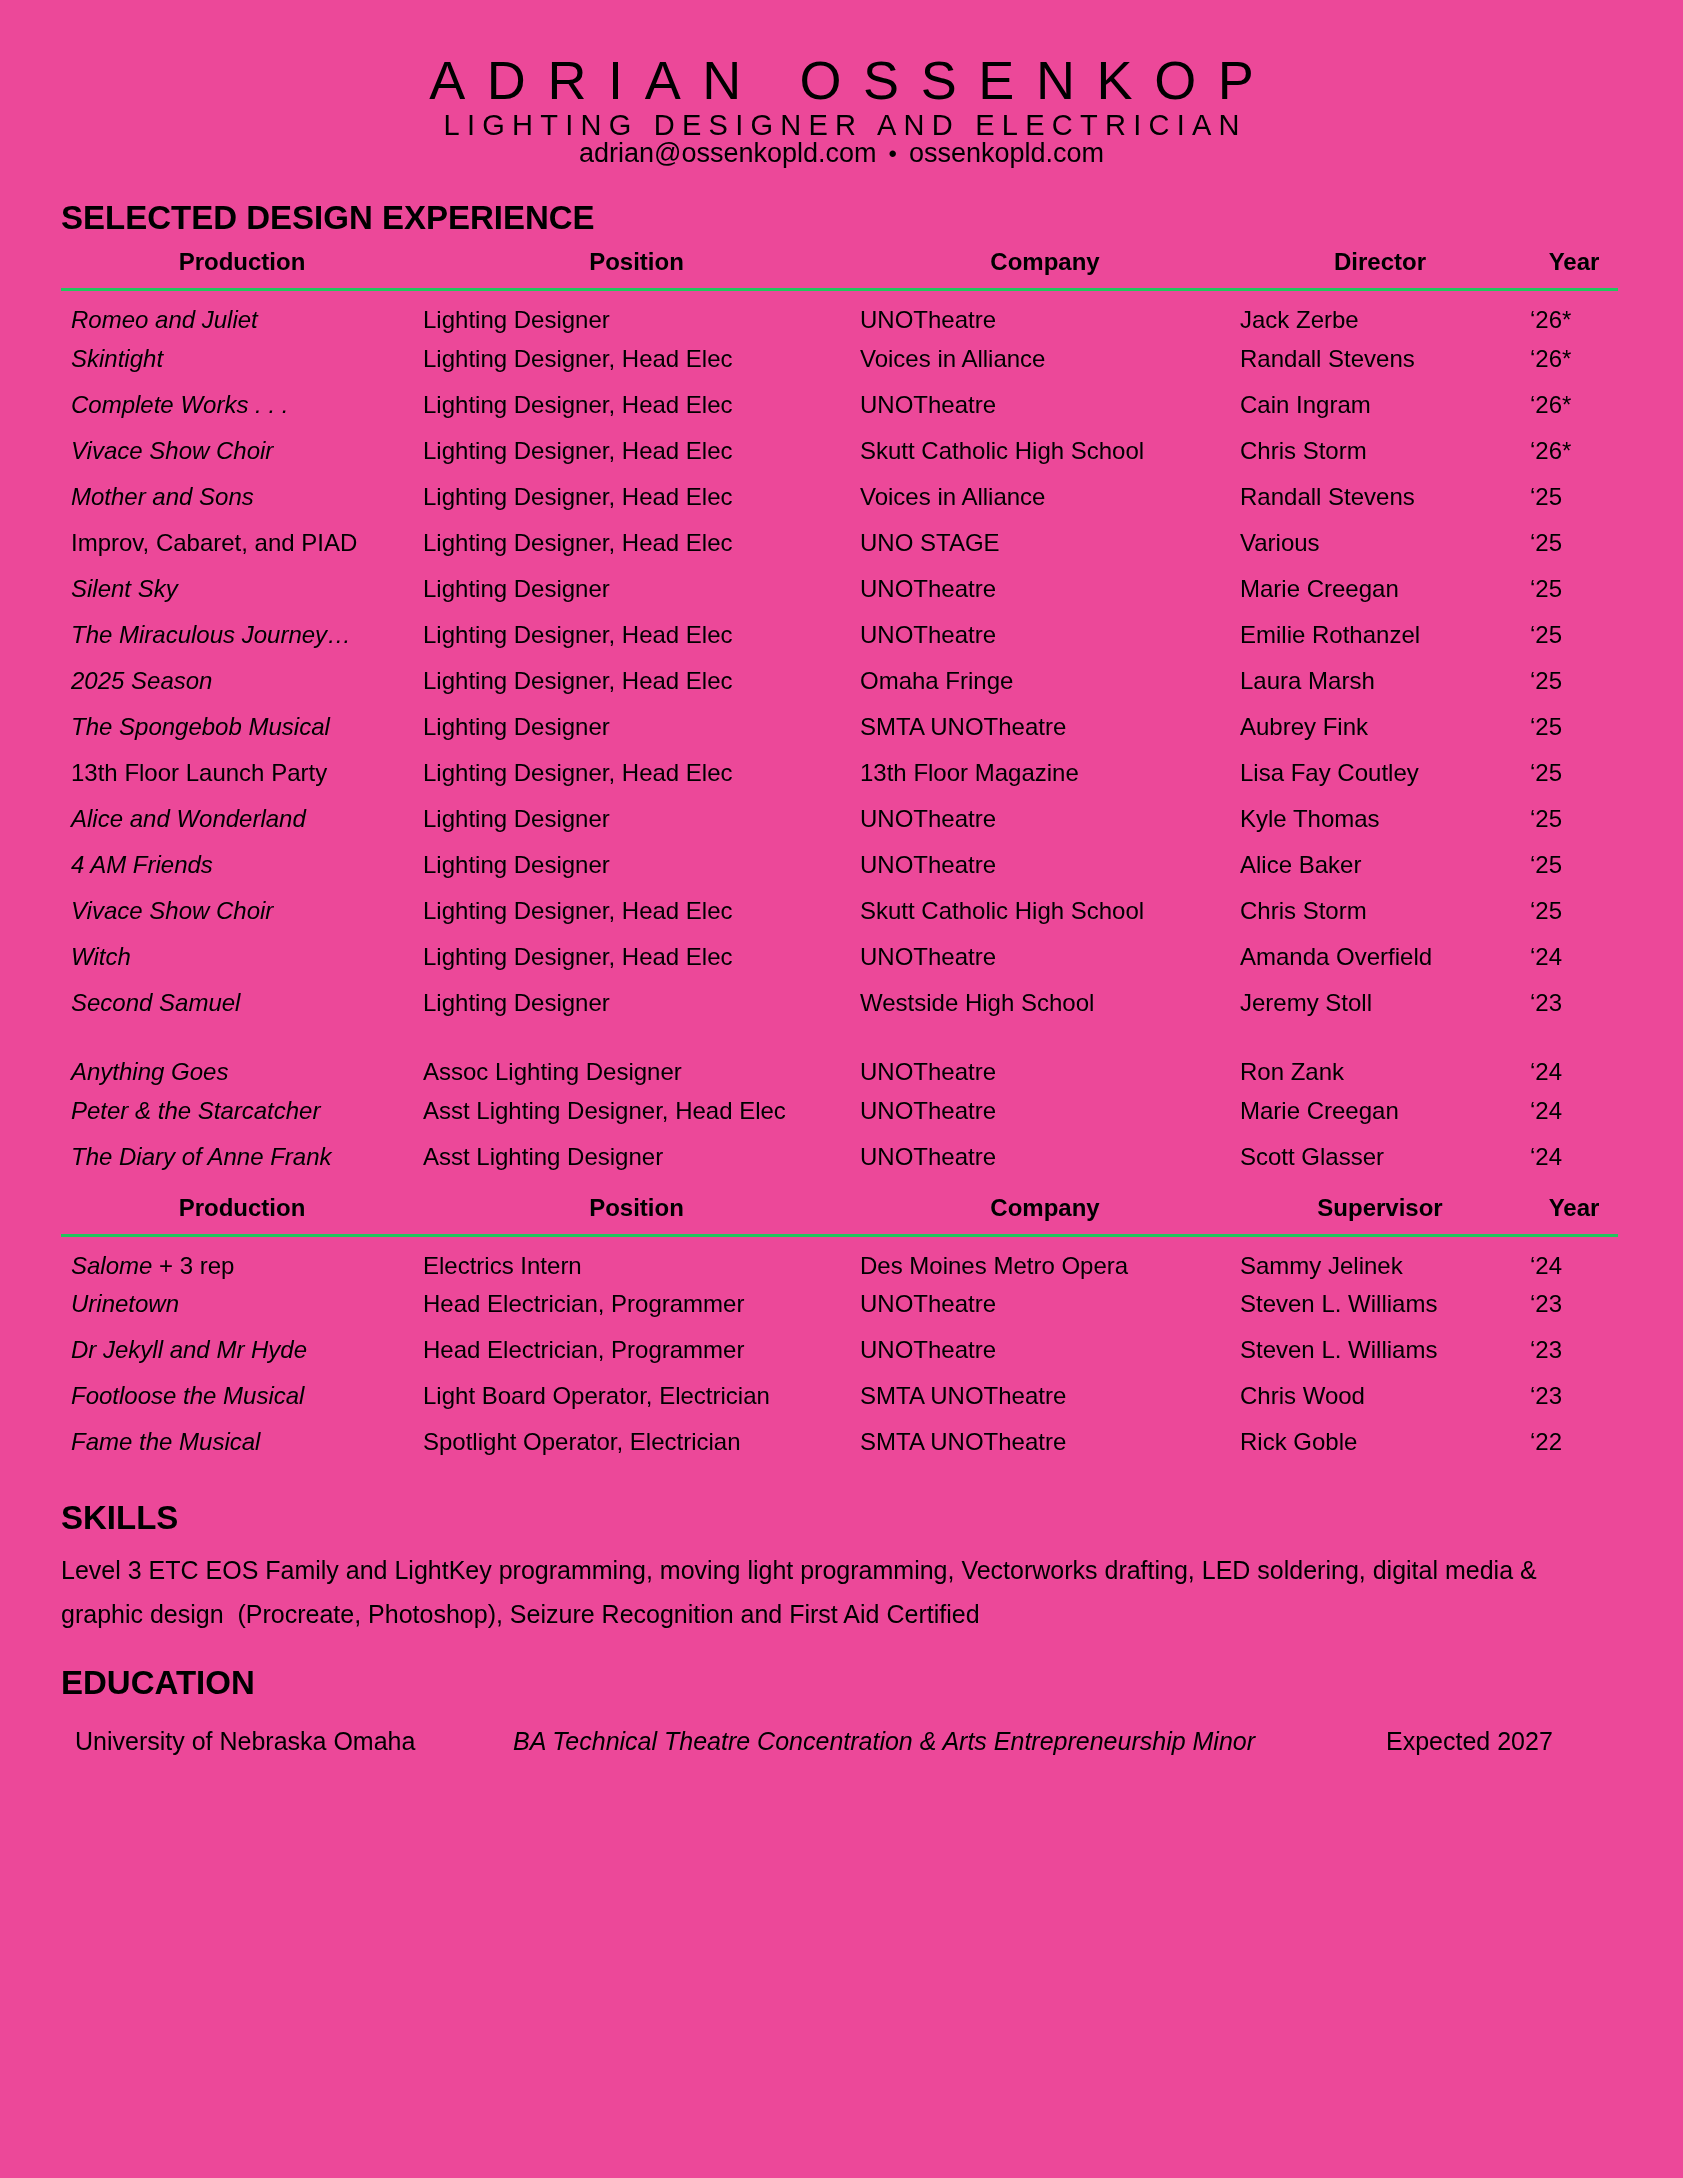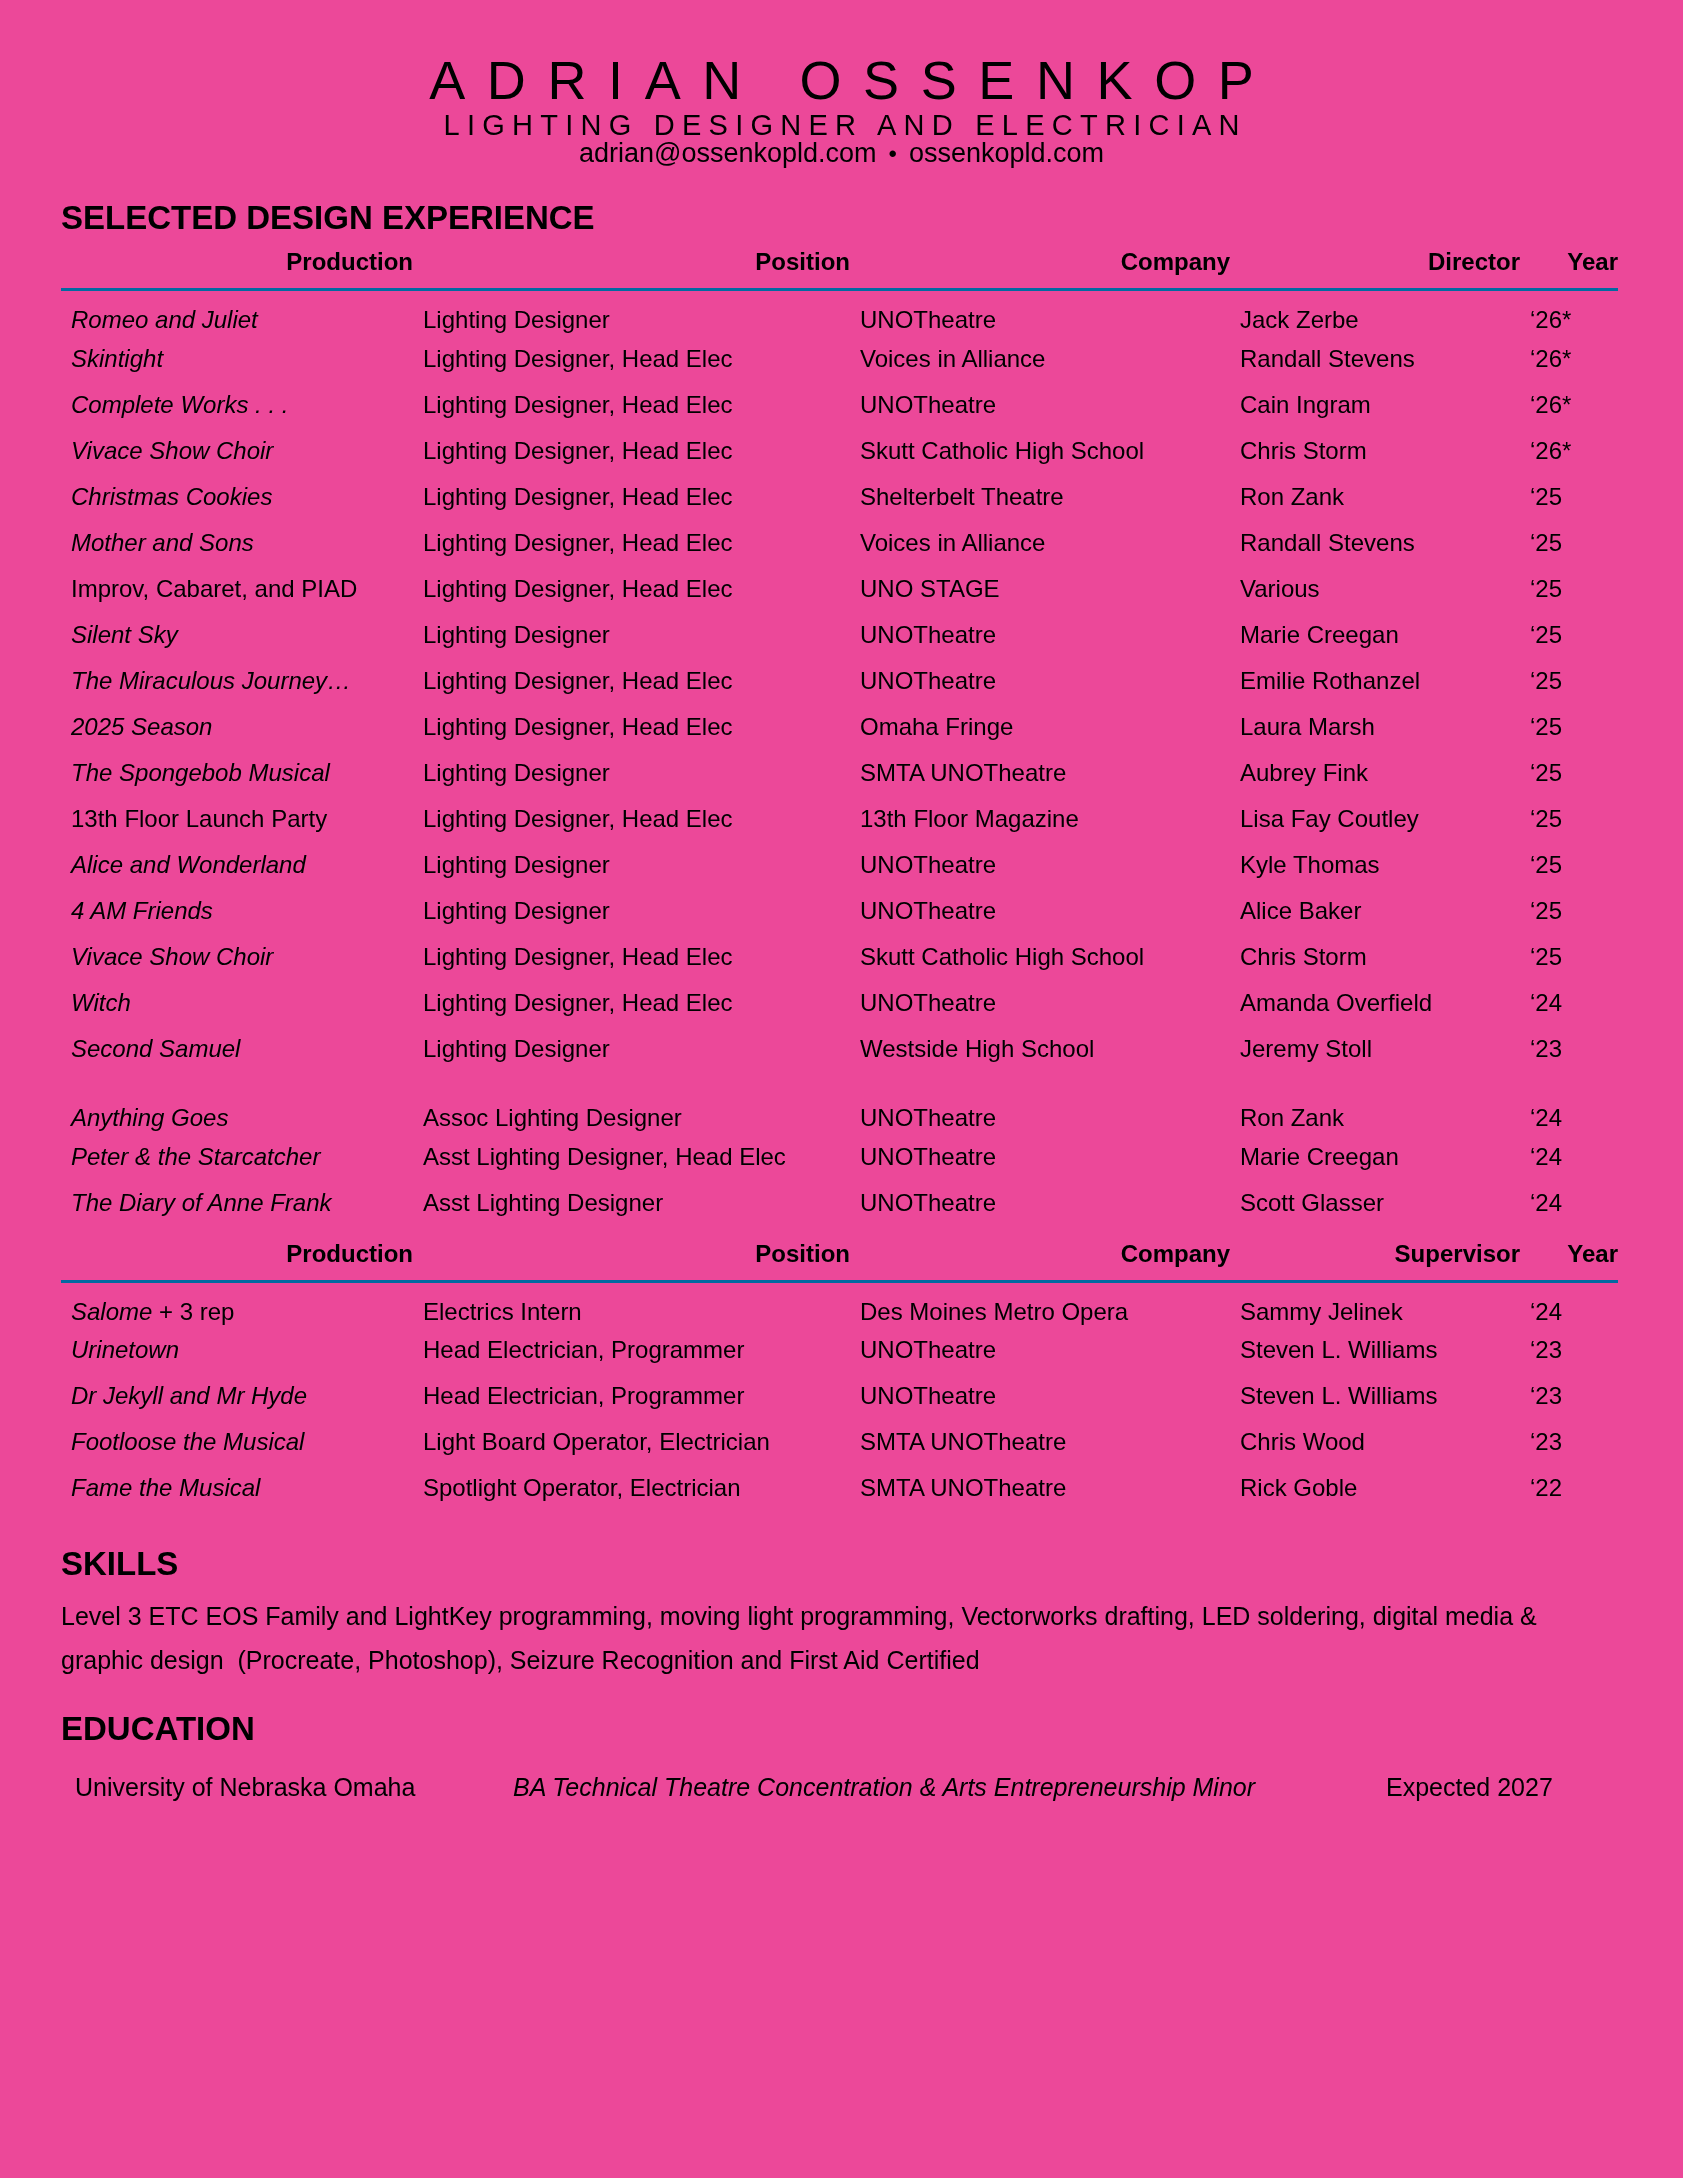--- a/index.html
+++ b/index.html
@@ -54,25 +54,25 @@
     width: 1557px;
     font-size: 24px;
     margin-top: 8px;
   }
   col.c1 { width: 352px; }
   col.c2 { width: 437px; }
   col.c3 { width: 380px; }
   col.c4 { width: 290px; }
   col.c5 { width: 98px; }
   th {
-    text-align: right;
+    text-align: center;
     font-size: 24px;
     font-weight: 700;
     padding: 6px 0 12px 10px;
-    border-bottom: 3px solid #0369a1;
+    border-bottom: 3px solid #22c55e;
     white-space: nowrap;
   }
   td {
     padding-left: 10px;
     height: 46px;
     vertical-align: middle;
     white-space: nowrap;
   }
   tbody tr:first-child td { padding-top: 14px; }
   .i { font-style: italic; }
@@ -152,27 +152,20 @@
             <td>‘26*</td>
           </tr>
           <tr>
             <td><span class="i">Vivace Show Choir</span></td>
             <td>Lighting Designer, Head Elec</td>
             <td>Skutt Catholic High School</td>
             <td>Chris Storm</td>
             <td>‘26*</td>
           </tr>
           <tr>
-            <td><span class="i">Christmas Cookies</span></td>
-            <td>Lighting Designer, Head Elec</td>
-            <td>Shelterbelt Theatre</td>
-            <td>Ron Zank</td>
-            <td>‘25</td>
-          </tr>
-          <tr>
             <td><span class="i">Mother and Sons</span></td>
             <td>Lighting Designer, Head Elec</td>
             <td>Voices in Alliance</td>
             <td>Randall Stevens</td>
             <td>‘25</td>
           </tr>
           <tr>
             <td><span>Improv, Cabaret, and PIAD</span></td>
             <td>Lighting Designer, Head Elec</td>
             <td>UNO STAGE</td>

